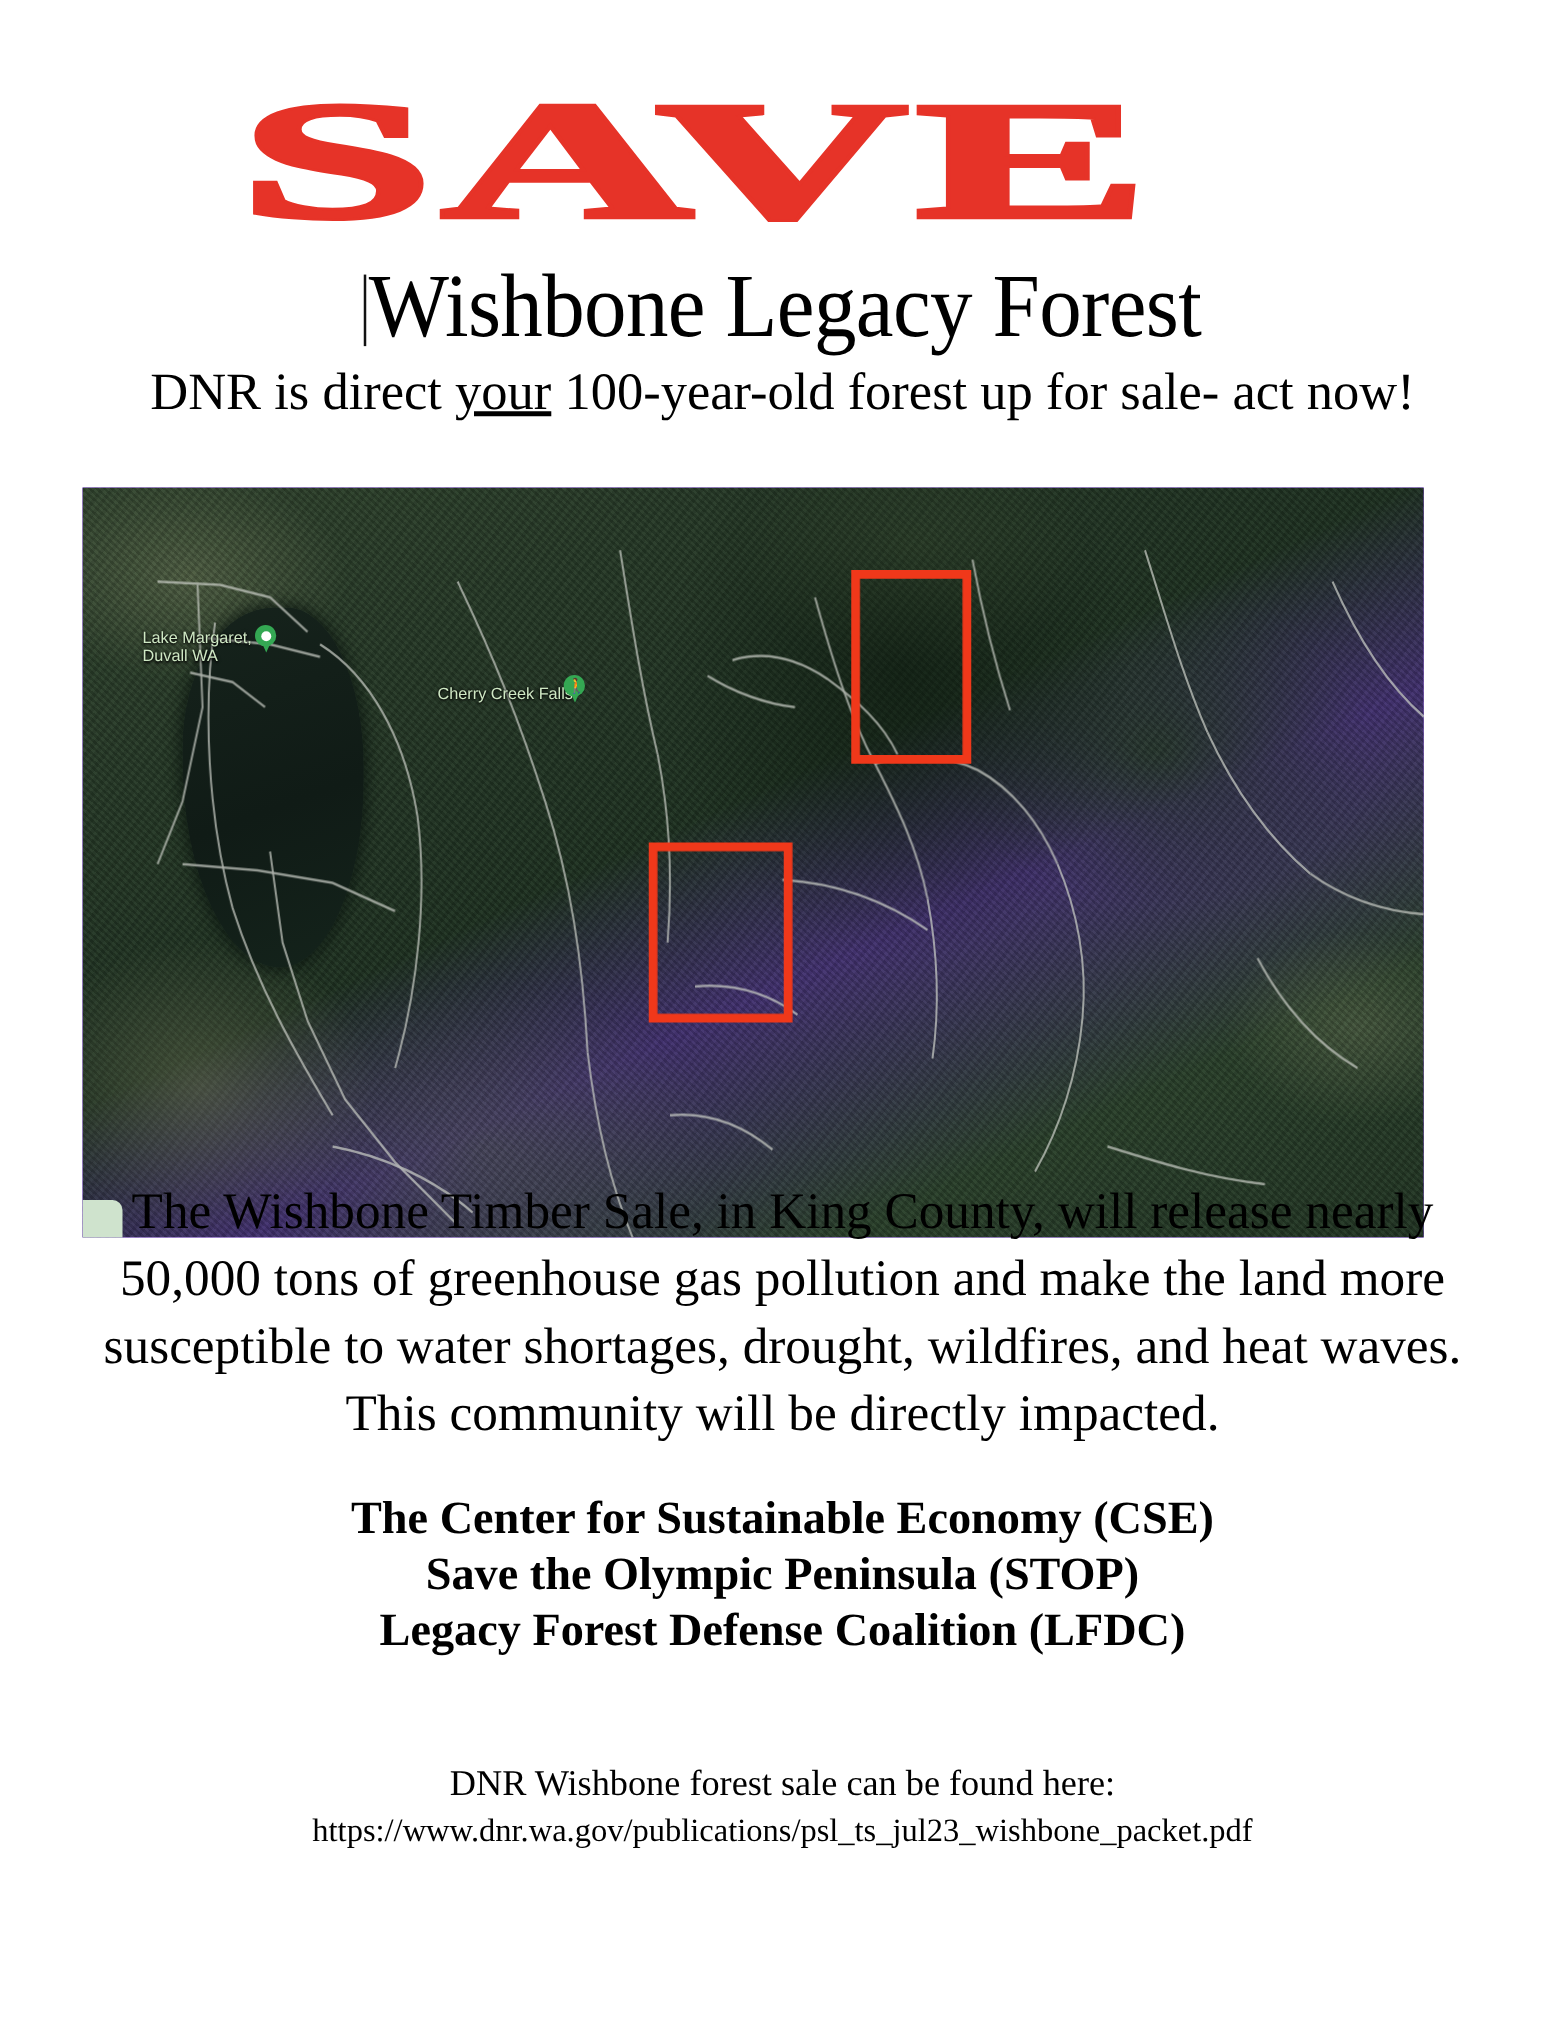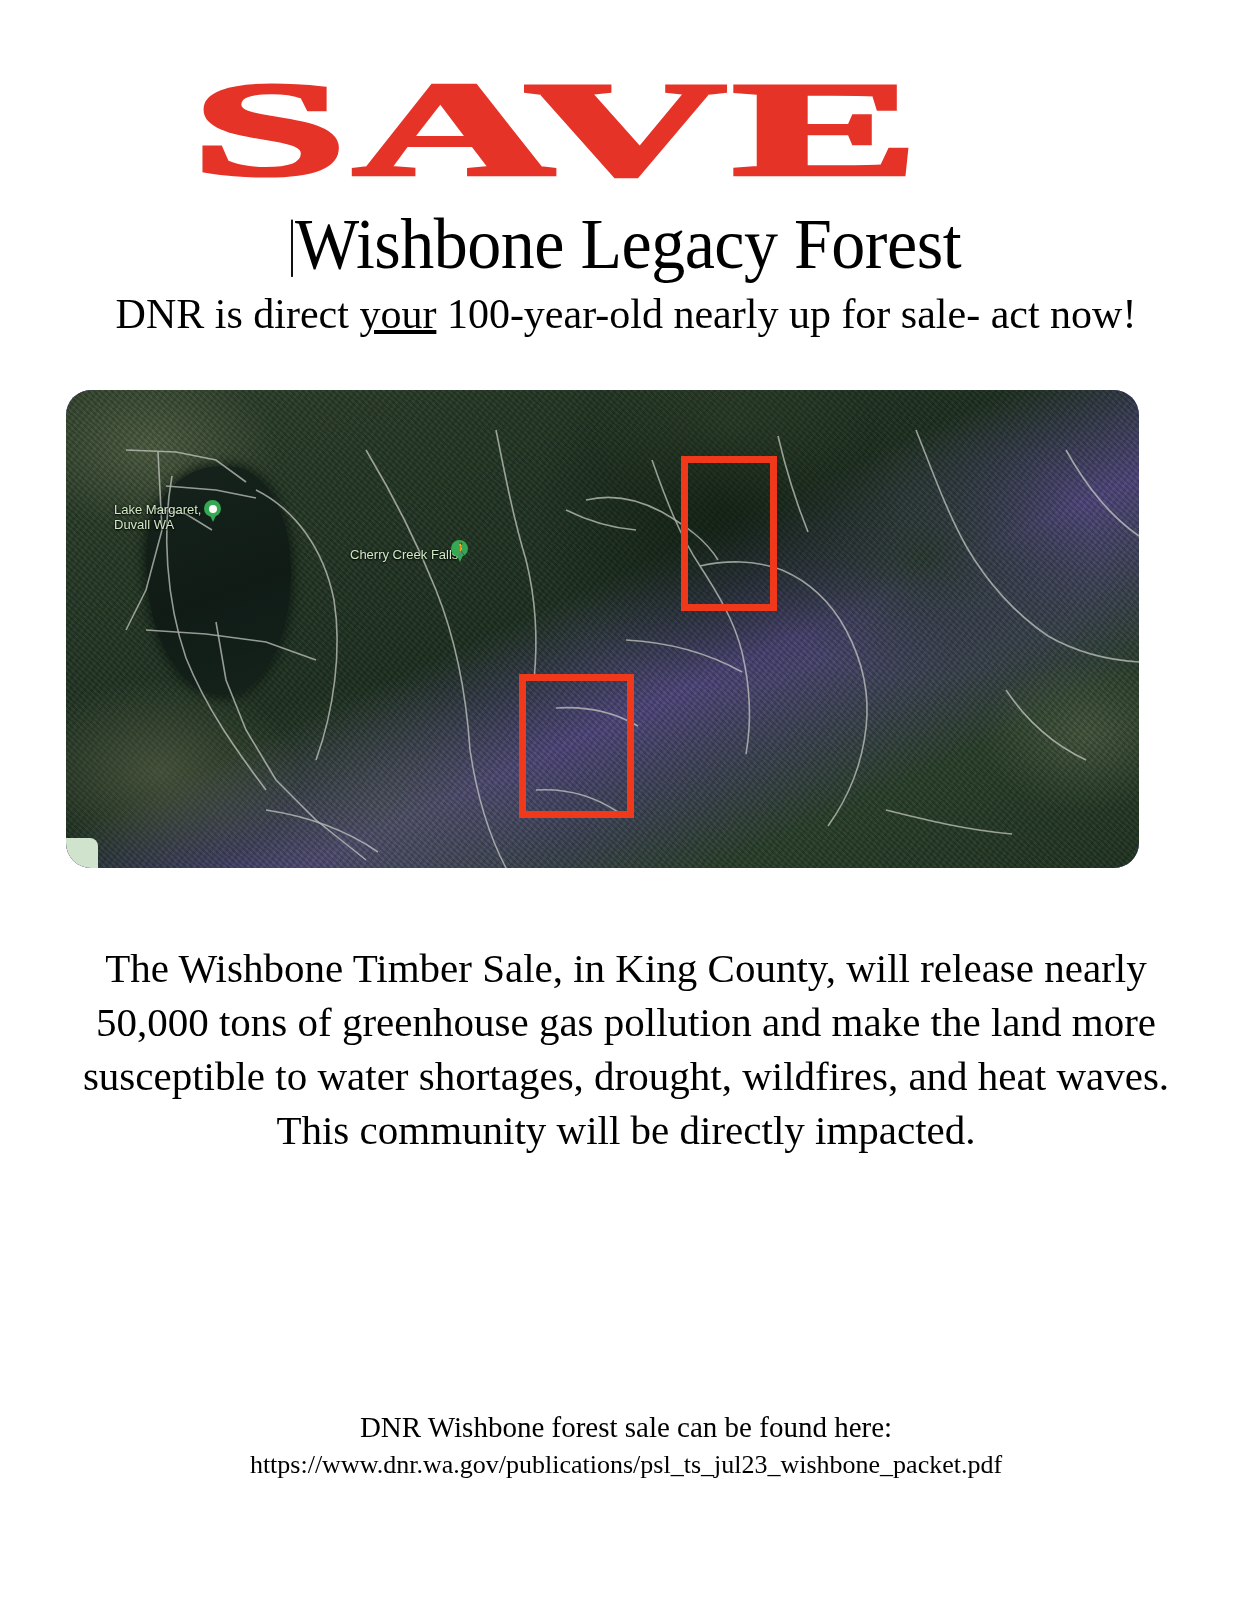--- a/index.html
+++ b/index.html
@@ -77,24 +77,23 @@
     line-height: 1.05;
   }
   .subtitle u { text-underline-offset: 2px; margin-top: 36px; }
 
   
   .map {
     position: absolute;
     left: 66px;
     top: 390px;
     width: 1073px;
-    height: 478px;
+    height: 600px;
     overflow: hidden;
-    background: #8b5cf6;
-    border-radius: 25px;
+    background: #6d28d9;
   }
   .map-canvas {
     position: absolute;
     inset: 0;
     background:
       radial-gradient(ellipse 180px 120px at 8% 12%, rgba(120,130,95,0.45), rgba(0,0,0,0) 70%),
       radial-gradient(ellipse 150px 110px at 95% 72%, rgba(110,120,90,0.40), rgba(0,0,0,0) 70%),
       radial-gradient(ellipse 200px 140px at 62% 8%, rgba(70,92,62,0.55), rgba(0,0,0,0) 70%),
       radial-gradient(ellipse 260px 180px at 30% 88%, rgba(80,98,68,0.40), rgba(0,0,0,0) 72%),
       radial-gradient(ellipse 240px 170px at 80% 35%, rgba(36,56,38,0.85), rgba(0,0,0,0) 72%),
@@ -261,21 +260,21 @@
 
   <div class="save-wrap">
     <span class="save-word">SAVE</span>
   </div>
 
   <div class="title">
     <span class="caret"></span><span>Wishbone Legacy Forest</span>
   </div>
 
   <div class="subtitle">
-    <span>DNR is direct </span><u>your</u><span> 100-year-old nearly up for sale- act now!</span>
+    <span>DNR is direct </span><u>your</u><span> 100-year-old forest up for sale- act now!</span>
   </div>
 
   <div class="map">
     <div class="map-canvas"></div>
     <div class="map-noise"></div>
     <div class="map-dark-1"></div>
     <div class="map-light-1"></div>
     <div class="lake"></div>
 
     <svg class="map-svg" viewBox="0 0 1073 478" preserveAspectRatio="none">
@@ -329,19 +328,24 @@
       <span class="pin-body"></span>
       <span class="pin-dot">🚶</span>
     </div>
 
     <div class="map-corner-card"></div>
   </div>
 
   <p class="body-para">The Wishbone Timber Sale, in King County, will release nearly 50,000 tons of greenhouse gas pollution and make the land more susceptible to water shortages, drought, wildfires, and heat waves. This community will be directly impacted.</p>
 
 
+  <div class="orgs">
+    <div>The Center for Sustainable Economy (CSE)</div>
+    <div>Save the Olympic Peninsula (STOP)</div>
+    <div>Legacy Forest Defense Coalition (LFDC)</div>
+  </div>
 
   <div class="source">
     <div class="source-label">DNR Wishbone forest sale can be found here:</div>
     <div class="source-url">https://www.dnr.wa.gov/publications/psl_ts_jul23_wishbone_packet.pdf</div>
   </div>
 
 </div>
 
 </body></html>

